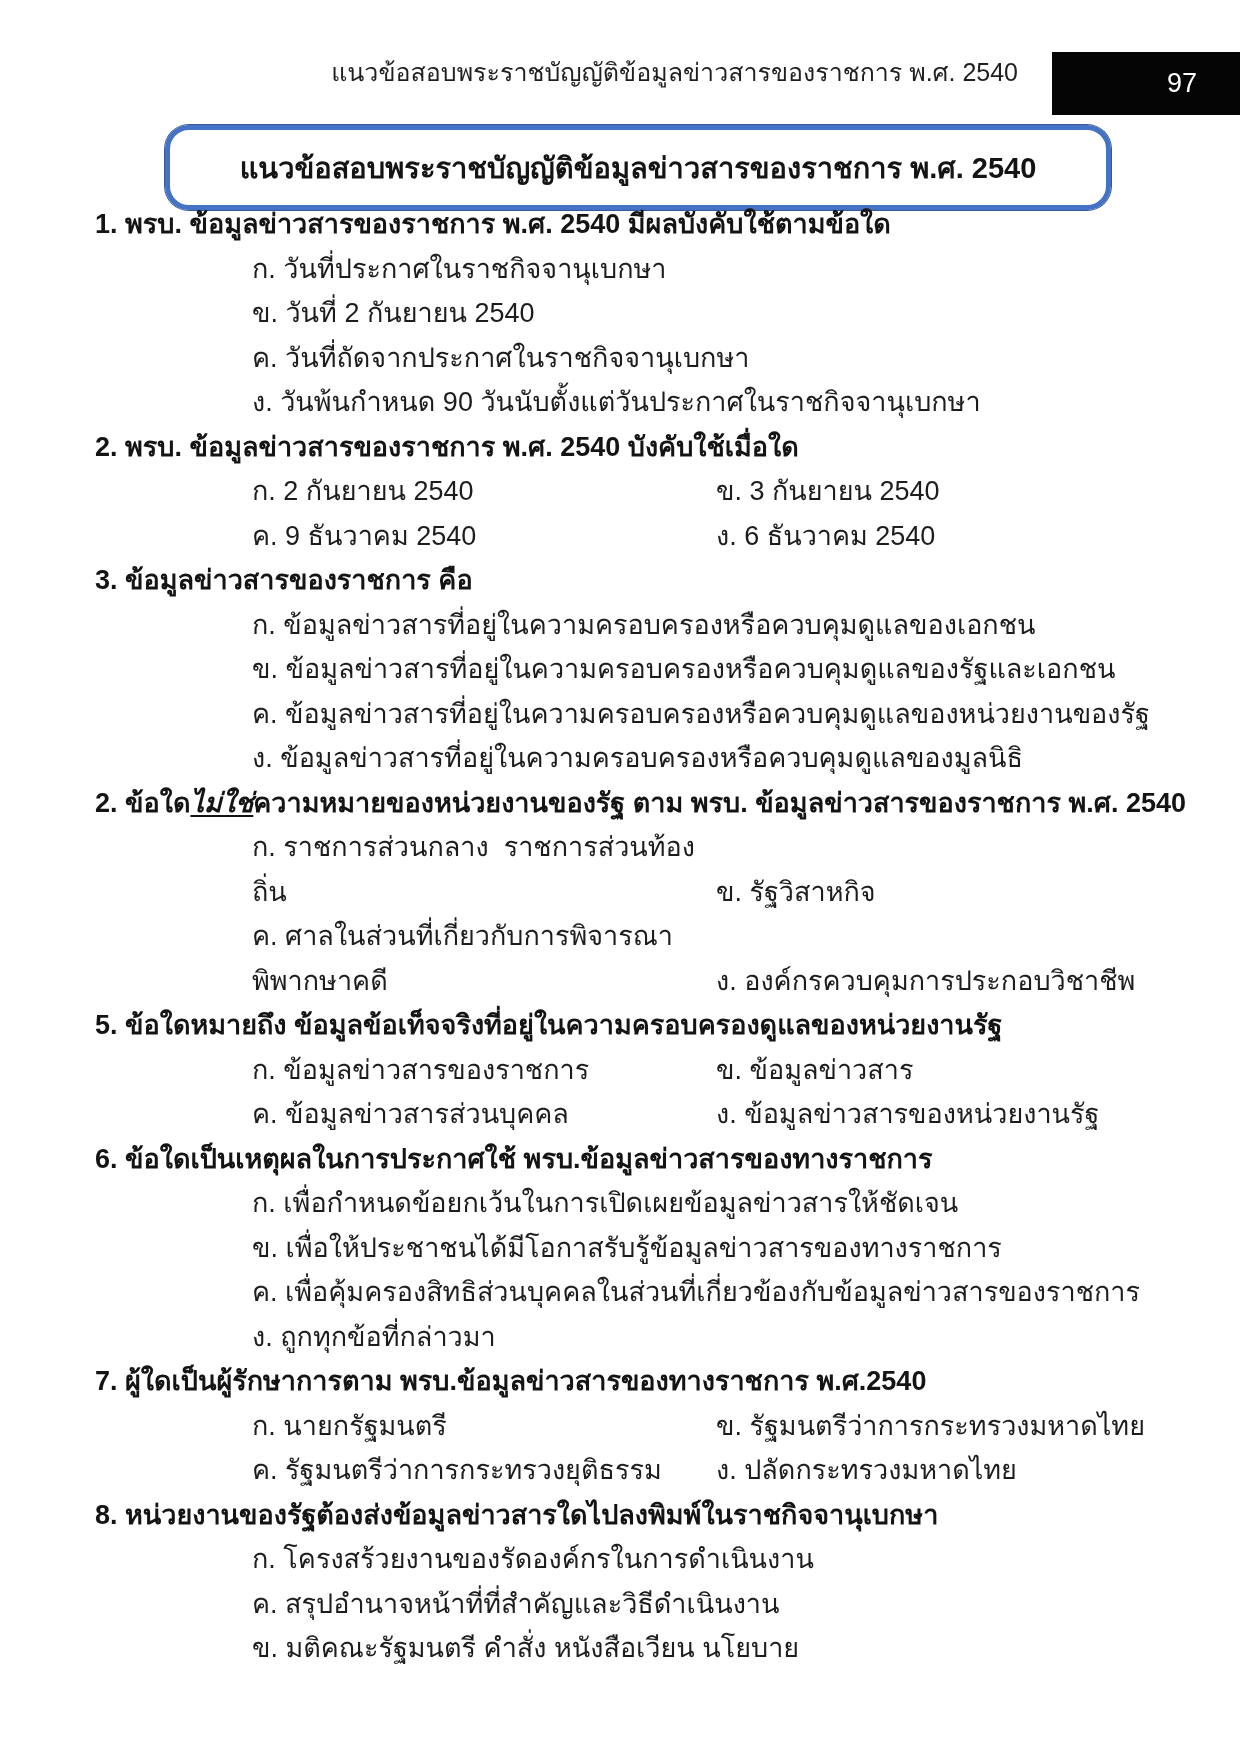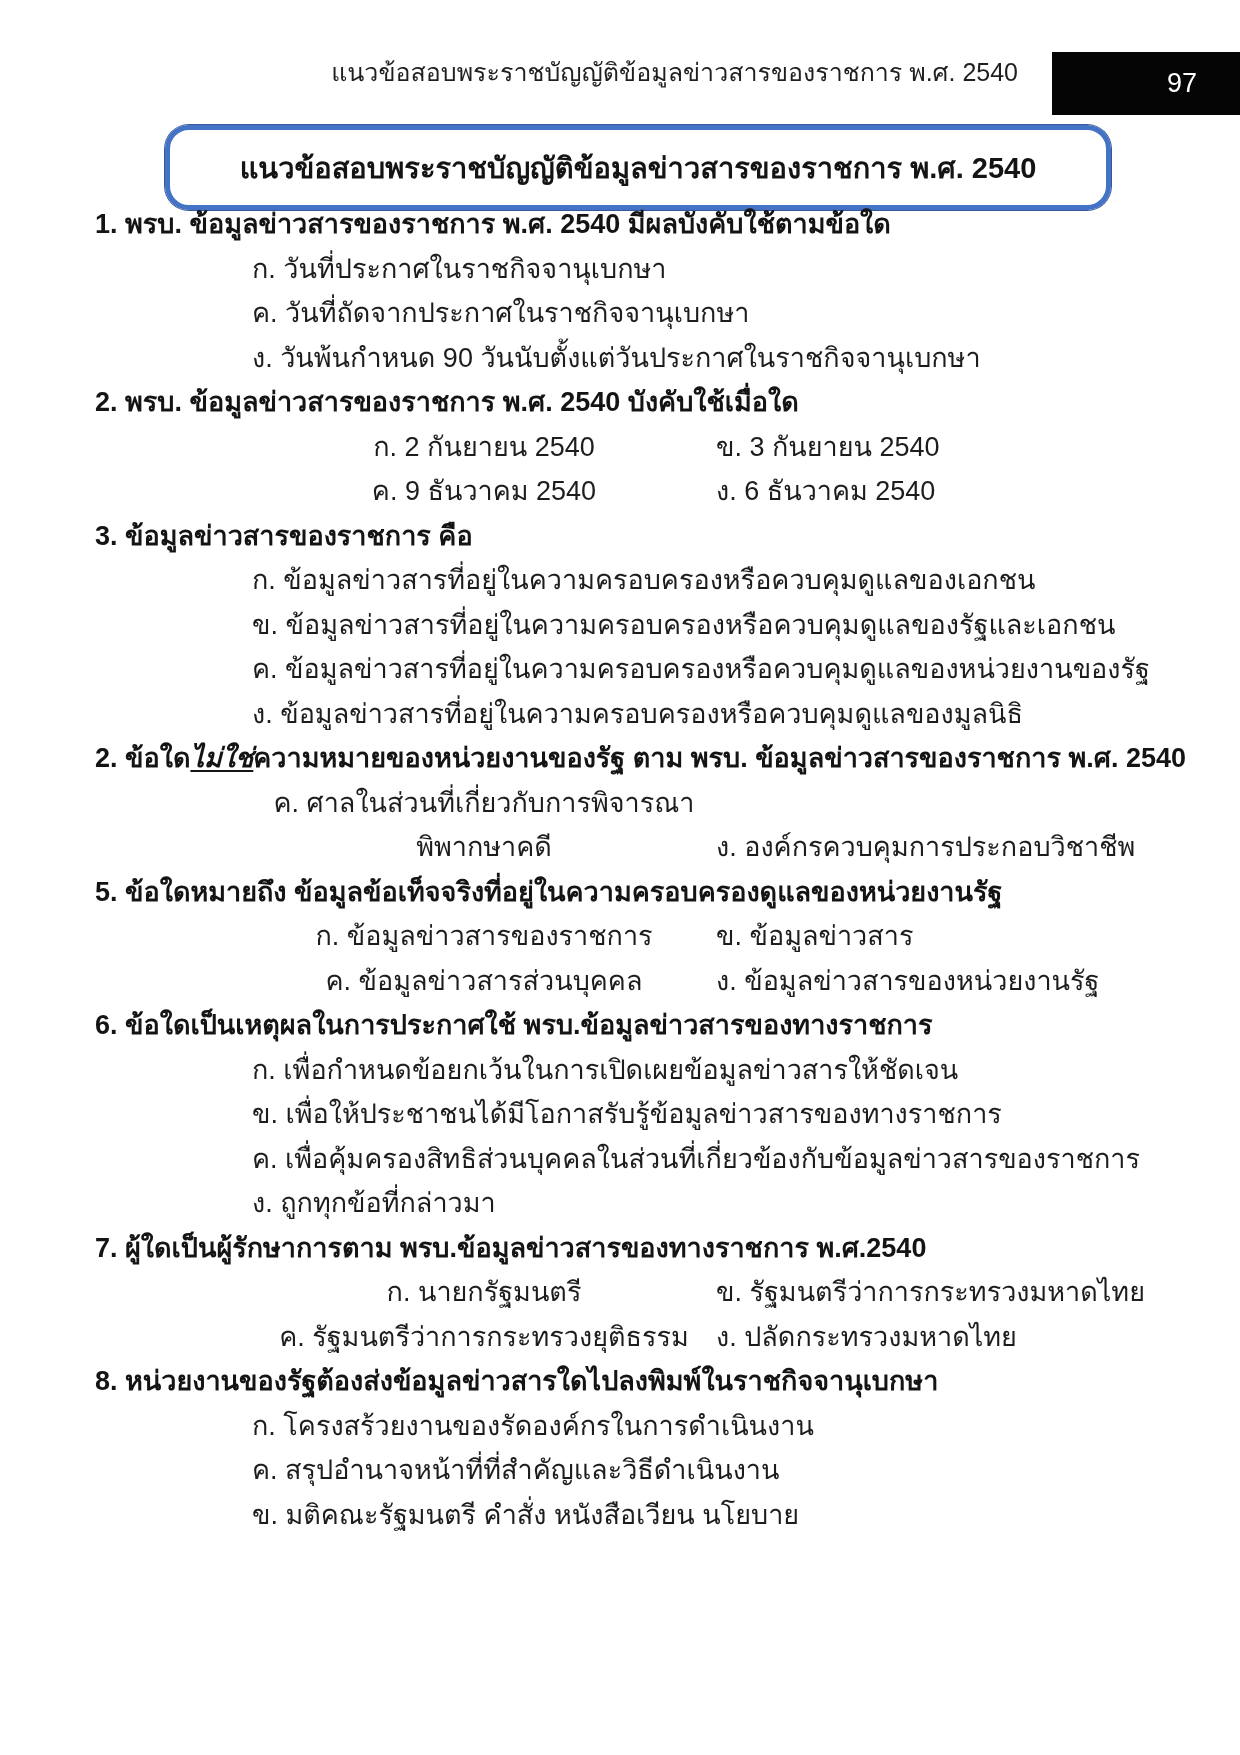--- a/index.html
+++ b/index.html
@@ -50,51 +50,53 @@
     font-size:27px; font-weight:700; color:#141414;
     white-space:pre-wrap;
   }
   .q-heading .u { text-decoration:underline; text-underline-offset:3px;font-style:italic; }
   .opt-row {
     padding-left:252px;
     line-height:44.5px;
     font-size:27px; font-weight:400; color:#1d1d1d;
     white-space:pre-wrap;
   }
-  .opt { display:inline-block;text-align:center; }
+  .opt { display:inline-block; }
   .opt.col1 { width:464px; }
 </style>
 </head>
 <body>
 
 <div class="page-header">
   <div class="running-title">แนวข้อสอบพระราชบัญญัติข้อมูลข่าวสารของราชการ พ.ศ. 2540</div>
   <div class="page-number-badge">
     <span>97</span>
   </div>
 </div>
 
 <div class="exam-title-box">
   <span class="title-text">แนวข้อสอบพระราชบัญญัติข้อมูลข่าวสารของราชการ พ.ศ. 2540</span>
 </div>
 
 <div class="questions">
     <div class="q-heading"><span class="">1. พรบ. ข้อมูลข่าวสารของราชการ พ.ศ. 2540 มีผลบังคับใช้ตามข้อใด</span></div>
     <div class="opt-row"><span class="opt">ก. วันที่ประกาศในราชกิจจานุเบกษา</span></div>
+    <div class="opt-row"><span class="opt">ข. วันที่ 2 กันยายน 2540</span></div>
     <div class="opt-row"><span class="opt">ค. วันที่ถัดจากประกาศในราชกิจจานุเบกษา</span></div>
     <div class="opt-row"><span class="opt">ง. วันพ้นกำหนด 90 วันนับตั้งแต่วันประกาศในราชกิจจานุเบกษา</span></div>
     <div class="q-heading"><span class="">2. พรบ. ข้อมูลข่าวสารของราชการ พ.ศ. 2540 บังคับใช้เมื่อใด</span></div>
     <div class="opt-row"><span class="opt col1">ก. 2 กันยายน 2540</span><span class="opt">ข. 3 กันยายน 2540</span></div>
     <div class="opt-row"><span class="opt col1">ค. 9 ธันวาคม 2540</span><span class="opt">ง. 6 ธันวาคม 2540</span></div>
     <div class="q-heading"><span class="">3. ข้อมูลข่าวสารของราชการ คือ</span></div>
     <div class="opt-row"><span class="opt">ก. ข้อมูลข่าวสารที่อยู่ในความครอบครองหรือควบคุมดูแลของเอกชน</span></div>
     <div class="opt-row"><span class="opt">ข. ข้อมูลข่าวสารที่อยู่ในความครอบครองหรือควบคุมดูแลของรัฐและเอกชน</span></div>
     <div class="opt-row"><span class="opt">ค. ข้อมูลข่าวสารที่อยู่ในความครอบครองหรือควบคุมดูแลของหน่วยงานของรัฐ</span></div>
     <div class="opt-row"><span class="opt">ง. ข้อมูลข่าวสารที่อยู่ในความครอบครองหรือควบคุมดูแลของมูลนิธิ</span></div>
     <div class="q-heading"><span class="">2. ข้อใด</span><span class="u">ไม่ใช่</span><span class="">ความหมายของหน่วยงานของรัฐ ตาม พรบ. ข้อมูลข่าวสารของราชการ พ.ศ. 2540</span></div>
+    <div class="opt-row"><span class="opt col1">ก. ราชการส่วนกลาง  ราชการส่วนท้องถิ่น</span><span class="opt">ข. รัฐวิสาหกิจ</span></div>
     <div class="opt-row"><span class="opt col1">ค. ศาลในส่วนที่เกี่ยวกับการพิจารณาพิพากษาคดี</span><span class="opt">ง. องค์กรควบคุมการประกอบวิชาชีพ</span></div>
     <div class="q-heading"><span class="">5. ข้อใดหมายถึง ข้อมูลข้อเท็จจริงที่อยู่ในความครอบครองดูแลของหน่วยงานรัฐ</span></div>
     <div class="opt-row"><span class="opt col1">ก. ข้อมูลข่าวสารของราชการ</span><span class="opt">ข. ข้อมูลข่าวสาร</span></div>
     <div class="opt-row"><span class="opt col1">ค. ข้อมูลข่าวสารส่วนบุคคล</span><span class="opt">ง. ข้อมูลข่าวสารของหน่วยงานรัฐ</span></div>
     <div class="q-heading"><span class="">6. ข้อใดเป็นเหตุผลในการประกาศใช้ พรบ.ข้อมูลข่าวสารของทางราชการ</span></div>
     <div class="opt-row"><span class="opt">ก. เพื่อกำหนดข้อยกเว้นในการเปิดเผยข้อมูลข่าวสารให้ชัดเจน</span></div>
     <div class="opt-row"><span class="opt">ข. เพื่อให้ประชาชนได้มีโอกาสรับรู้ข้อมูลข่าวสารของทางราชการ</span></div>
     <div class="opt-row"><span class="opt">ค. เพื่อคุ้มครองสิทธิส่วนบุคคลในส่วนที่เกี่ยวข้องกับข้อมูลข่าวสารของราชการ</span></div>
     <div class="opt-row"><span class="opt">ง. ถูกทุกข้อที่กล่าวมา</span></div>
     <div class="q-heading"><span class="">7. ผู้ใดเป็นผู้รักษาการตาม พรบ.ข้อมูลข่าวสารของทางราชการ พ.ศ.2540</span></div>

